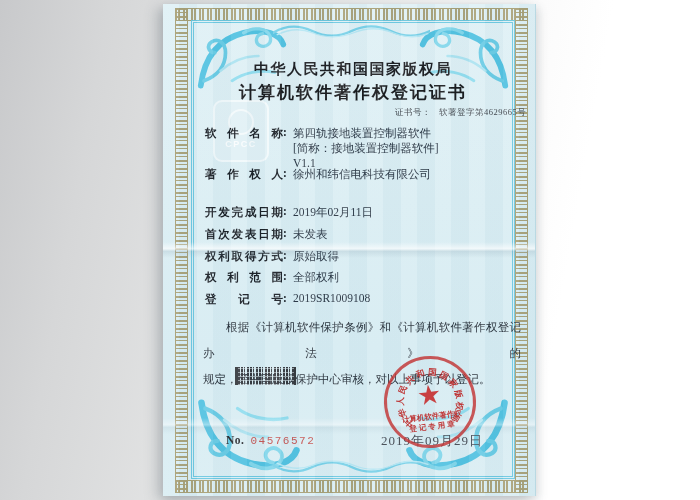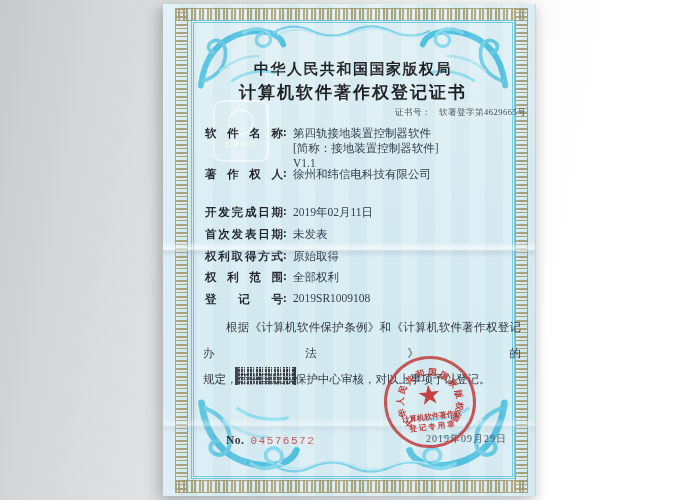--- a/index.html
+++ b/index.html
@@ -88,21 +88,21 @@
     font-family:"DejaVu Sans",sans-serif;}
   .stamp .sline1{position:absolute;left:0;right:0;top:53px;text-align:center;
     font-size:7.5px;font-weight:bold;color:rgba(189,45,45,.92);}
   .stamp .sline2{position:absolute;left:0;right:0;top:63px;text-align:center;
     font-size:7.5px;font-weight:bold;letter-spacing:2px;color:rgba(189,45,45,.92);}
   .ring{position:absolute;inset:0;}
   .ring-ch{position:absolute;left:50%;top:50%;width:12px;height:12px;margin:-6px;
     text-align:center;font-size:8.5px;font-weight:bold;line-height:12px;
     color:rgba(189,45,45,.95);transform-origin:50% 50%;}
   .stamp-date{position:absolute;left:218px;top:428px;width:100px;text-align:left;
-    font-size:10px;color:#4c525b;letter-spacing:1px;z-index:1;white-space:nowrap;margin-left:45px;}
+    font-size:13px;color:#4c525b;letter-spacing:1px;z-index:1;white-space:nowrap;}
   
   .serialno{position:absolute;left:63px;top:430px;font-size:11.5px;white-space:nowrap;}
   .serialno .no-label{color:#23252a;font-weight:bold;letter-spacing:.5px;}
   .serialno .no-value{color:#c4504e;letter-spacing:1.5px;margin-left:6px;
     font-family:"Liberation Mono","DejaVu Sans Mono",monospace;font-size:11px;}
 </style>
 </head>
 <body>
 
 <div class="paper">

